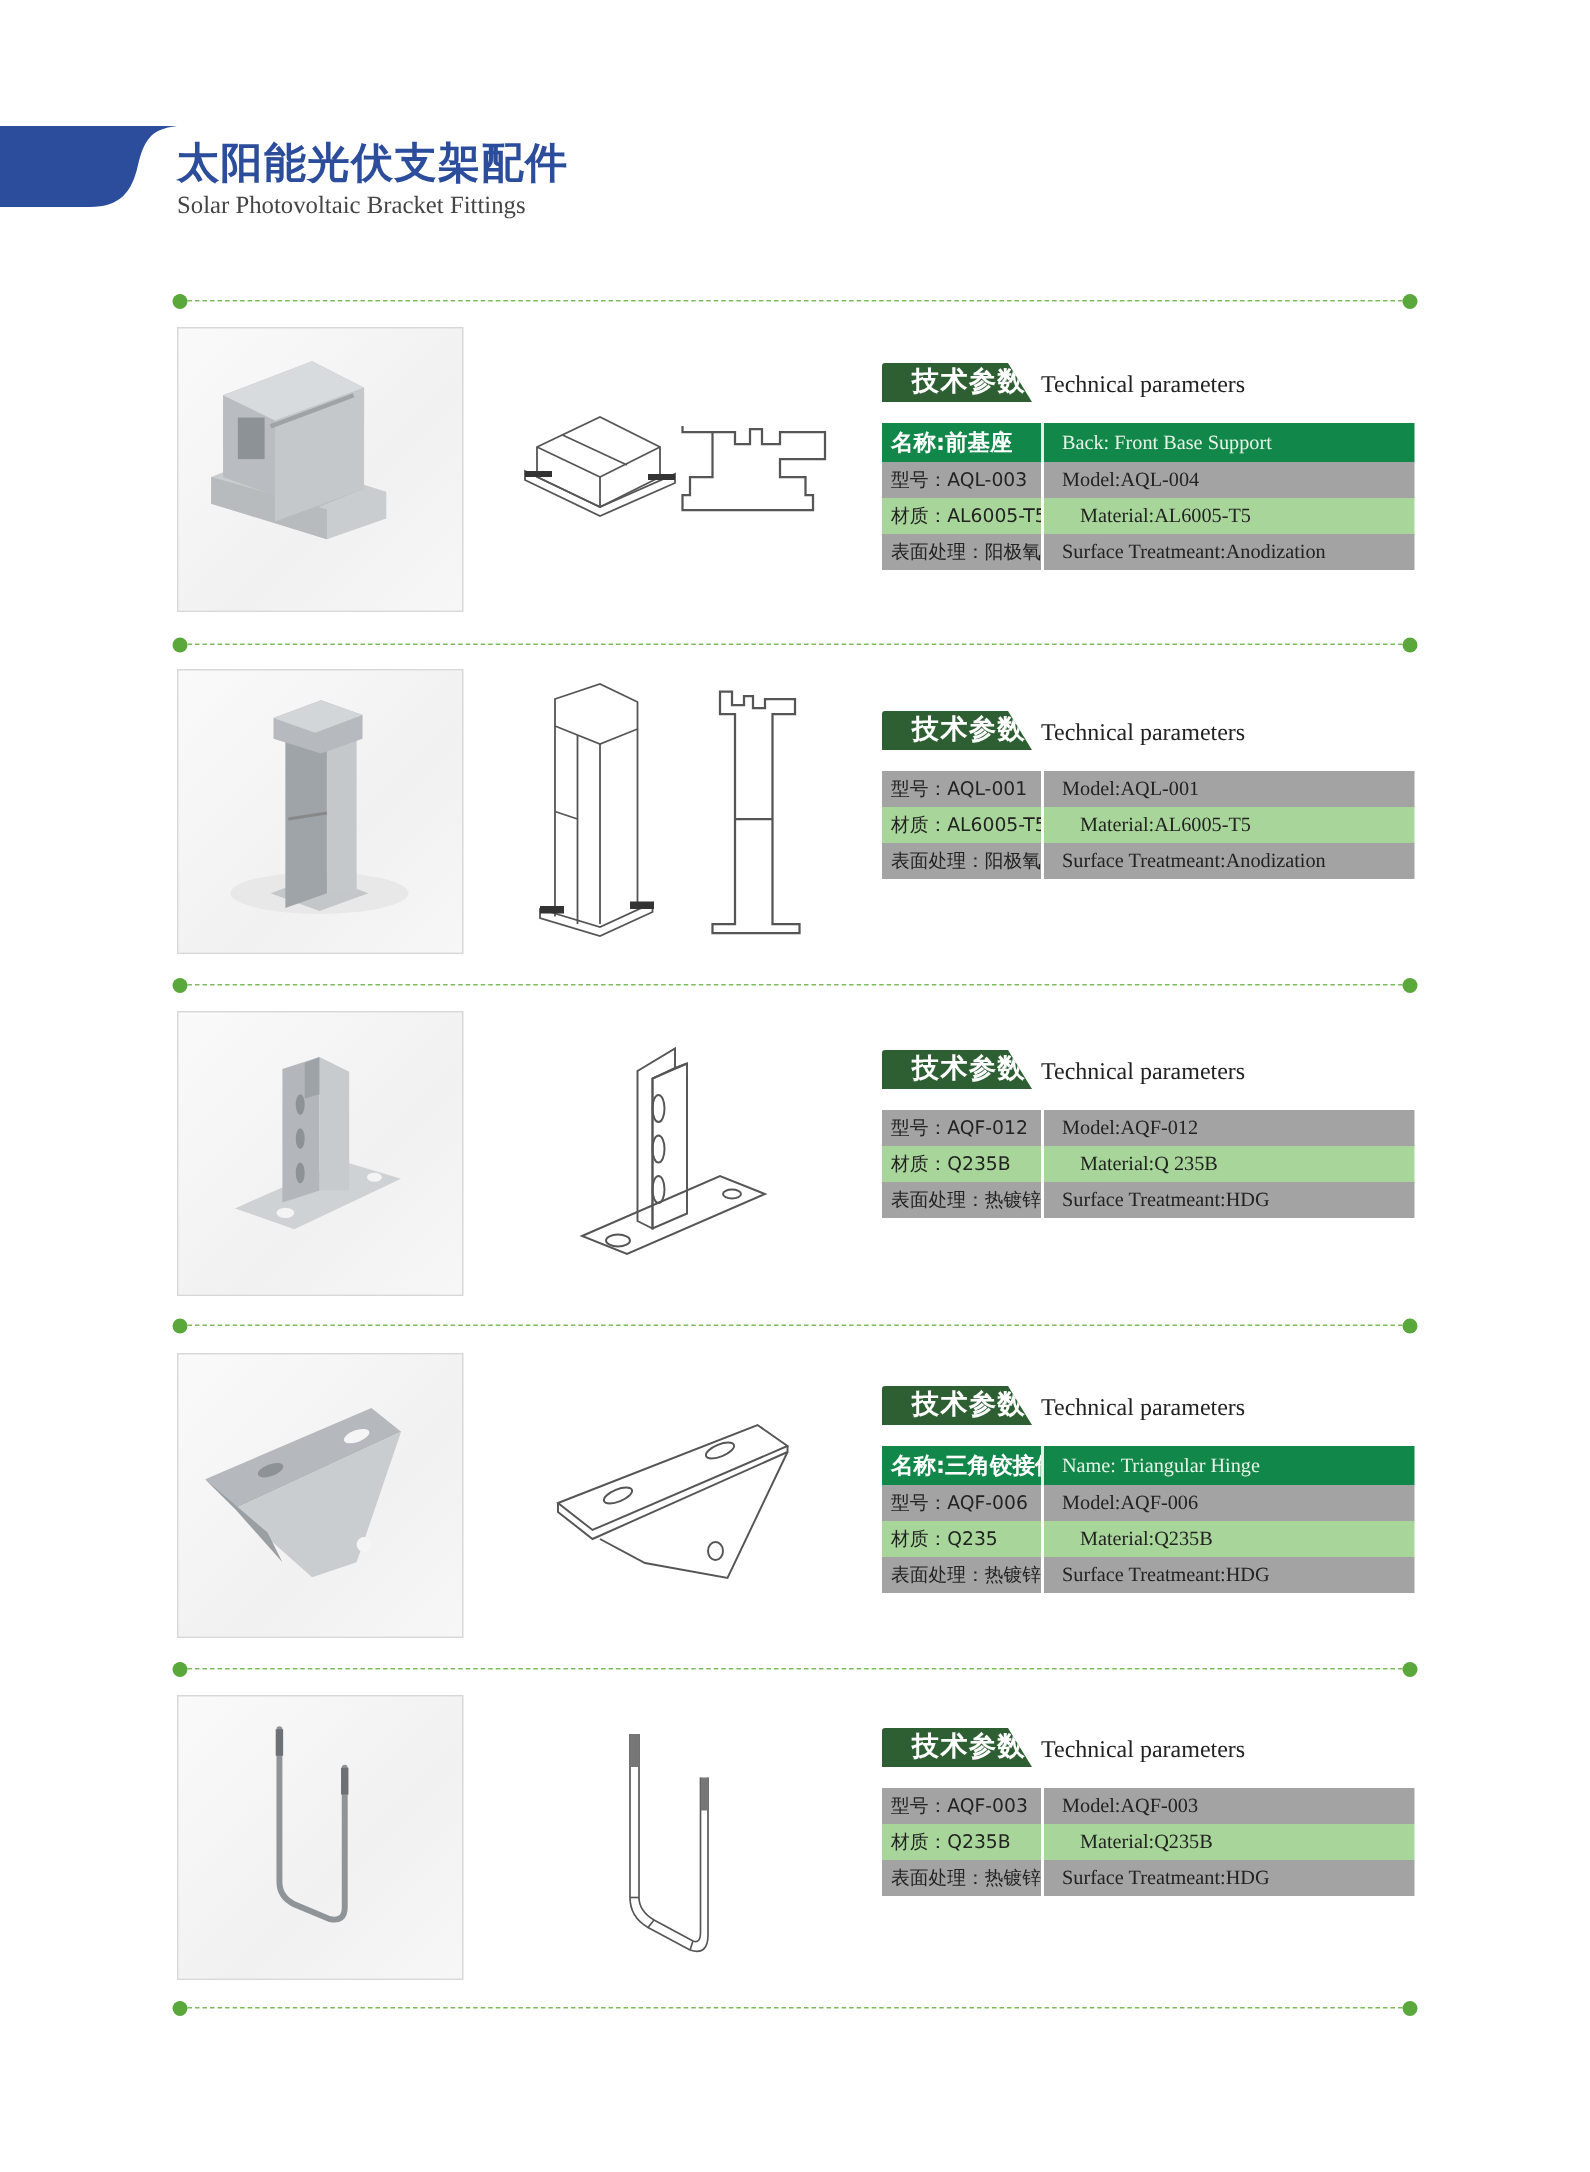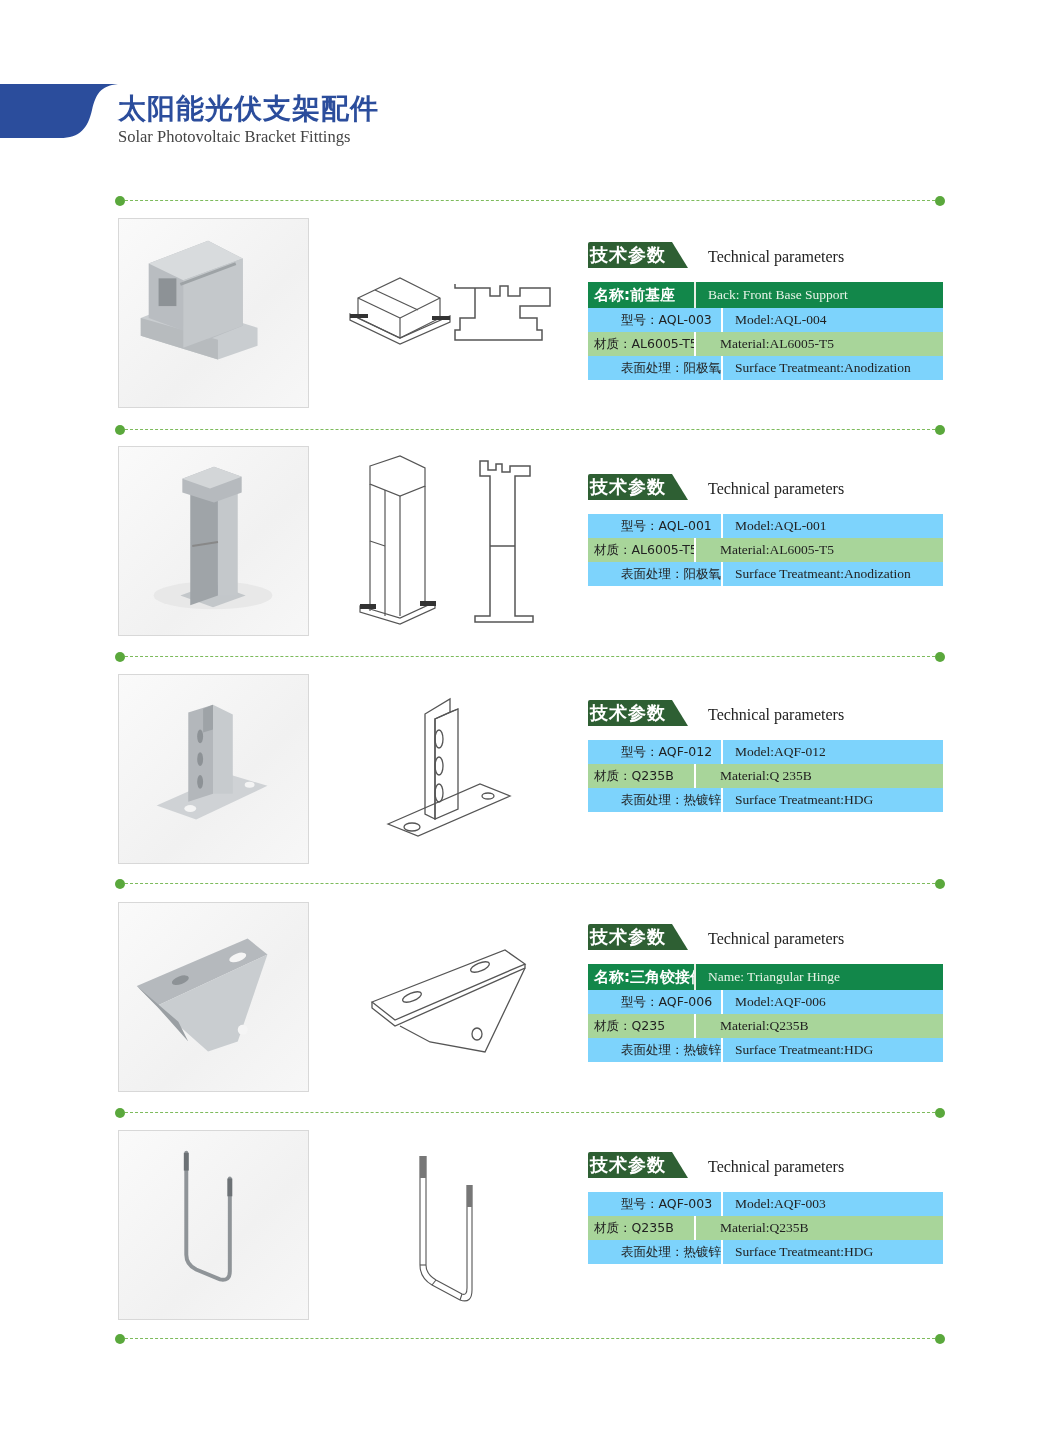--- a/index.html
+++ b/index.html
@@ -19,32 +19,32 @@
   .divider .line { position: absolute; left: 10px; right: 10px; top: 4px; border-top: 1.5px dashed #7dbb5c; }
 
   
   .section { position: absolute; left: 0; width: 1060px; height: 210px; }
   .photo { position: absolute; left: 118px; top: 0; width: 191px; height: 190px; border: 1.5px solid #d8d8d8; background: linear-gradient(135deg, #fafafa 0%, #f1f1f1 60%, #f7f7f7 100%); overflow: hidden; }
   .photo svg, .drawing svg { position: absolute; left: 0; top: 0; width: 100%; height: 100%; }
   .drawing { position: absolute; left: 340px; top: 0; width: 220px; height: 190px; }
 
   .params { position: absolute; left: 588px; width: 355px; }
   .params-head { position: relative; height: 28px; display: flex; align-items: flex-end; }
-  .params-tag { position: relative; height: 26px; width: 100px; background: #2e5f33; color: #fff; font-family: "DejaVu Sans", sans-serif; font-weight: bold; font-size: 18px; line-height: 26px; padding-left: 2px; letter-spacing: 1px; clip-path: polygon(0 0, 84% 0, 100% 100%, 0 100%); border-radius: 2px 0 0 0; }
-  .params-en { font-family: "Liberation Serif", serif; font-size: 16px; color: #222; margin-left: 20px; line-height: 22px; }
+  .params-tag { position: relative; height: 26px; width: 100px; background: #2e5f33; color: #fff; font-family: "DejaVu Sans", sans-serif; font-weight: bold; font-size: 18px; line-height: 26px; padding-left: 20px; letter-spacing: 1px; clip-path: polygon(0 0, 84% 0, 100% 100%, 0 100%); border-radius: 2px 0 0 0; }
+  .params-en { font-family: "Liberation Serif", serif; font-size: 16px; color: #222; margin-left: 6px; line-height: 22px; }
 
   .ptable { margin-top: 14px; width: 355px; border-collapse: separate; border-spacing: 0; }
   .prow { display: flex; height: 24px; }
   .prow .c1 { width: 108px; padding-left: 6px; font-family: "DejaVu Sans", sans-serif; font-size: 12.5px; line-height: 24px; color: #222; border-right: 2px solid #ffffff; white-space: nowrap; overflow: hidden; }
   .prow .c2 { flex: 1; padding-left: 12px; font-family: "Liberation Serif", serif; font-size: 13.5px; line-height: 24px; color: #222; white-space: nowrap; overflow: hidden; }
   .prow.head { height: 26px; background: #12874a; }
   .prow.head .c1 { color: #fff; font-weight: bold; font-size: 15px; line-height: 26px; border-right: 2px solid #e8efe5; }
   .prow.head .c2 { color: #e8f4e8; font-size: 13.5px; line-height: 26px; }
   .prow.head .c2.narrow { font-size: 12px; letter-spacing: -0.4px; }
-  .prow.light { background: #7dd3fc; padding-left: 27px; }
+  .prow.light { background: #a3a3a3; }
   .prow.mid { background: #a8d59a; gap: 12px; }
 </style>
 </head>
 <body>
 
 <svg class="hdr-band" viewBox="0 0 118 54">
   <path d="M0 0 H118 C100 2 96 10 92 26 C88 44 80 54 60 54 H0 Z" fill="#2b4d9c"></path>
 </svg>
 <div class="hdr-title-cn">太阳能光伏支架配件</div>
 <div class="hdr-title-en">Solar Photovoltaic Bracket Fittings</div>

